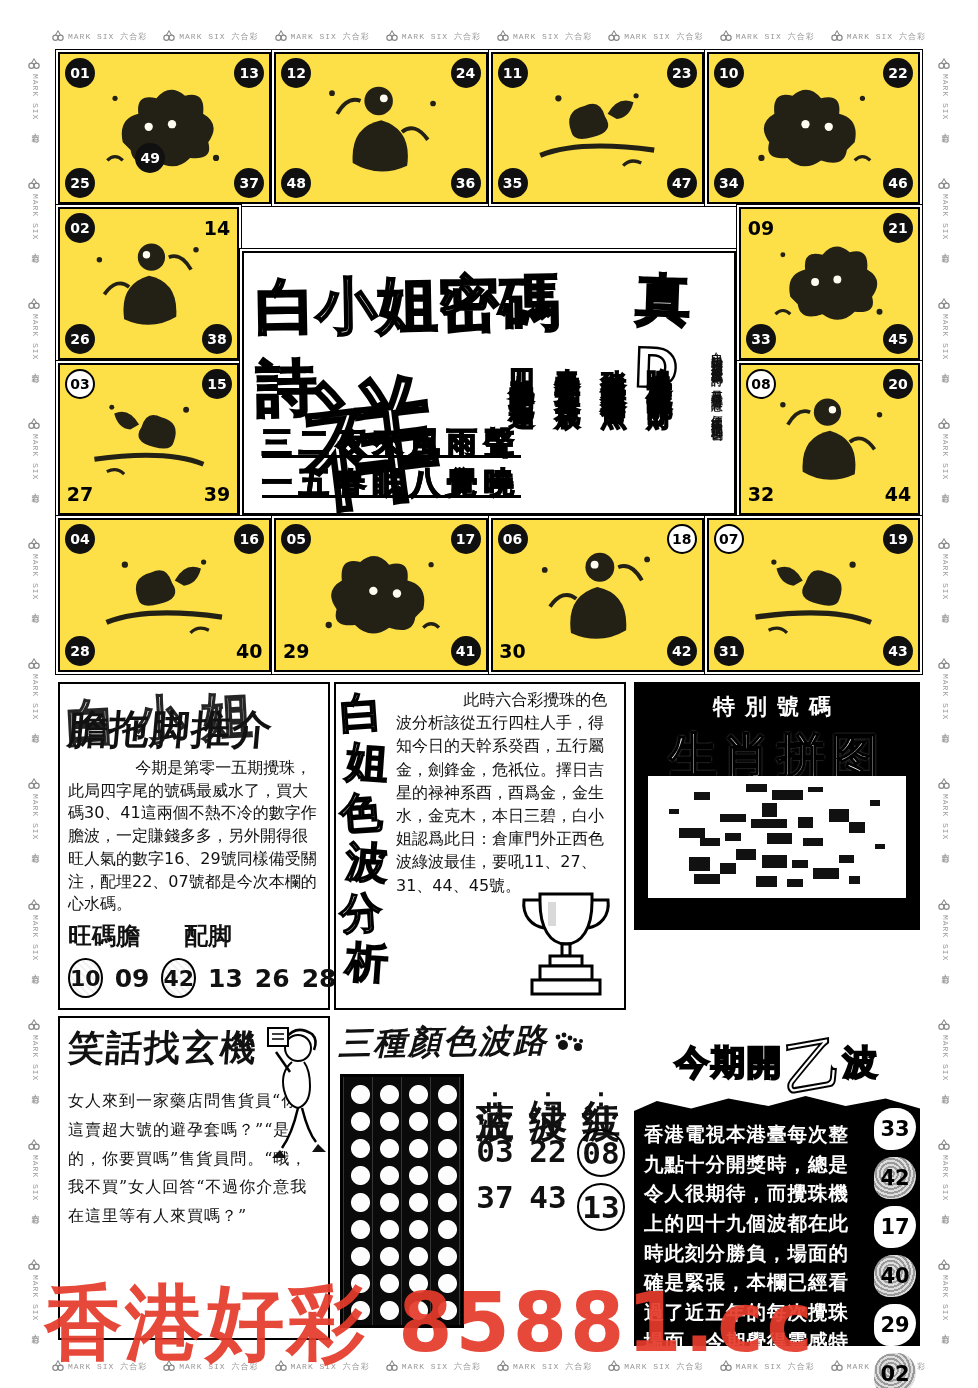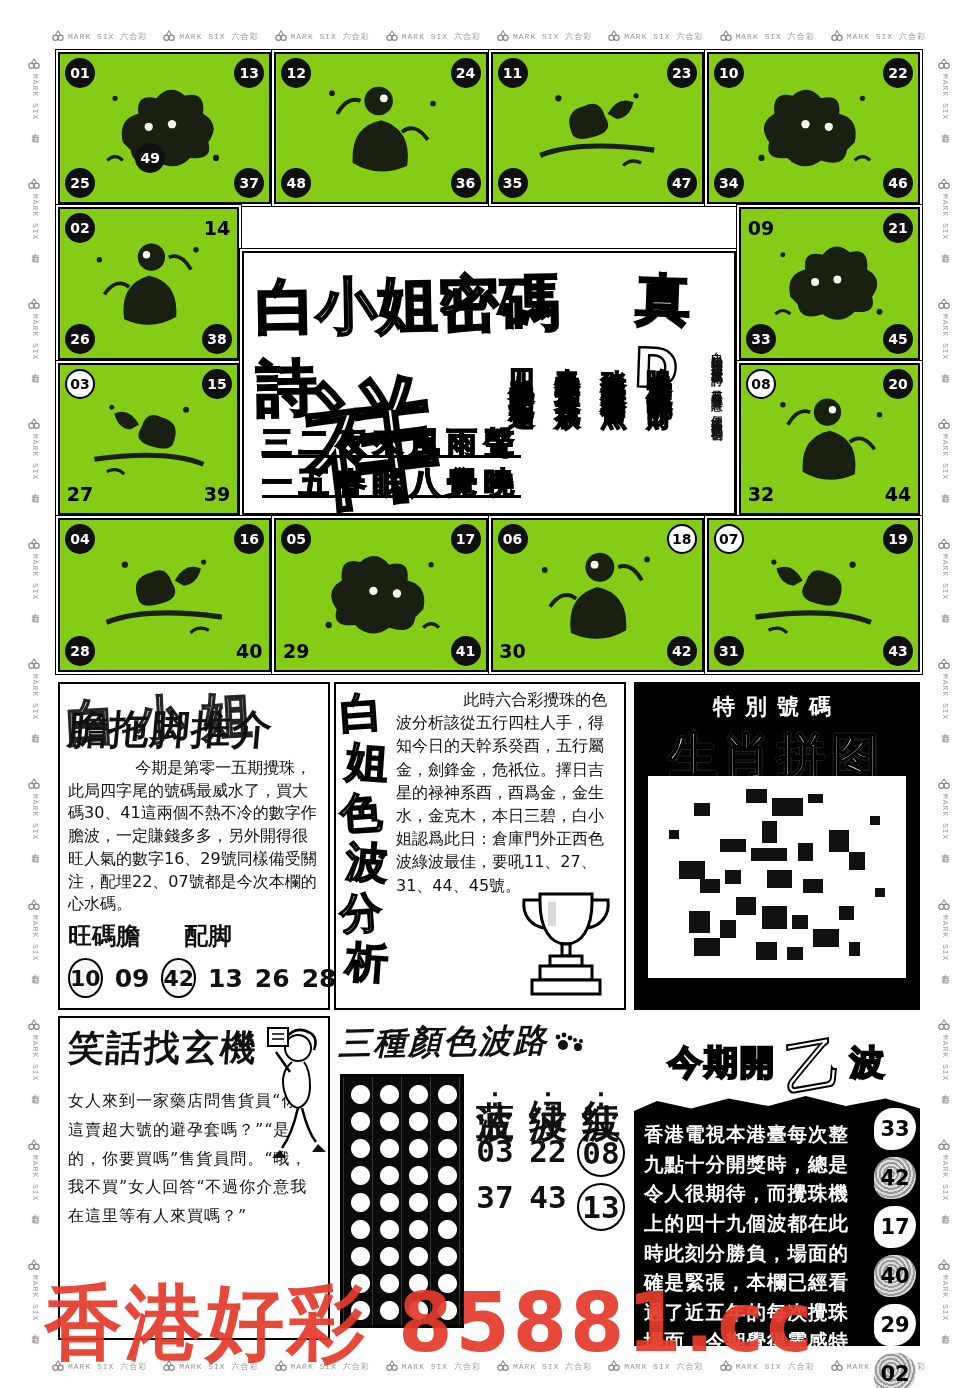--- a/index.html
+++ b/index.html
@@ -15,21 +15,21 @@
   .bstrip.rgt{right:24px;}
   .bseg{display:flex;align-items:center;gap:4px;color:#999;font-size:8px;letter-spacing:1px;white-space:nowrap;}
   .bstrip.v .bseg{writing-mode:vertical-rl;}
   .bseg svg{flex:0 0 auto;}
   
   .gridrow{position:absolute;display:flex;gap:3px;background:#fff;}
   #row1{left:58px;top:52px;width:862px;height:152px;}
   #row2{left:58px;top:207px;width:862px;height:308px;}
   #row3{left:58px;top:518px;width:862px;height:154px;}
   .vcol{display:flex;flex-direction:column;gap:3px;width:181px;flex:0 0 181px;}
-  .panel{position:relative;flex:1;background:#84cc16;border:2px solid #000;box-shadow:0 0 0 2px #fff,0 0 0 3px #000;}
+  .panel{position:relative;flex:1;background:#fde047;border:2px solid #000;box-shadow:0 0 0 2px #fff,0 0 0 3px #000;}
   .panel svg.ink{position:absolute;left:15%;top:14%;width:70%;height:70%;opacity:.92;}
   .cnum{position:absolute;width:30px;height:30px;border-radius:50%;background:#101010;color:#fff;
         font-size:14px;font-weight:bold;display:flex;align-items:center;justify-content:center;}
   .cnum.outline{background:#fff;color:#000;border:2px solid #000;width:26px;height:26px;}
   .cnum.plain{background:transparent;color:#000;font-size:19px;border:none;}
   .pos-tl{top:4px;left:5px;}  .pos-tr{top:4px;right:5px;}
   .pos-bl{bottom:4px;left:5px;} .pos-br{bottom:4px;right:5px;}
   .pos-c{top:60%;left:36%;}
   
   #poem-block{position:relative;flex:1;border:2px solid #000;box-shadow:0 0 0 2px #fff,0 0 0 3px #000;background:#fff;overflow:hidden;margin-top:44px;}
@@ -56,21 +56,21 @@
   .circnum{width:36px;height:36px;border:2px solid #000;border-radius:50%;display:inline-flex;
            align-items:center;justify-content:center;font-size:22px;background:
            repeating-linear-gradient(45deg,#fff 0 3px,#f2f2f2 3px 5px);}
   #wave-box{left:334px;top:682px;width:292px;height:328px;padding:4px 6px;}
   #wave-title{position:absolute;left:4px;top:4px;width:50px;display:flex;flex-direction:column;}
   #wave-title span{font-size:42px;line-height:50px;}
   #wave-title span:nth-child(even){transform:translateX(6px) rotate(4deg);}
   #wave-title span:nth-child(odd){transform:rotate(-4deg);}
   #wave-body{margin-left:54px;font-size:16px;line-height:1.45;text-indent:4.2em;}
   #trophy{position:absolute;right:4px;bottom:4px;}
-  #special-box{left:634px;top:682px;width:286px;height:328px;background:#000;border:2px solid #000;}
+  #special-box{left:634px;top:682px;width:286px;height:248px;background:#000;border:2px solid #000;}
   #special-top{color:#fff;font-size:22px;font-weight:bold;letter-spacing:10px;text-align:center;margin-top:8px;}
   #special-main{color:#fff;-webkit-text-stroke:1.5px #000;font-size:48px;font-weight:900;letter-spacing:6px;text-align:center;margin-top:2px;text-shadow:0 0 2px #fff;}
   #special-puzzle{position:absolute;left:12px;right:12px;top:92px;bottom:30px;background:#fff;}
   #special-puzzle svg{width:100%;height:100%;}
   
   #joke-box{left:58px;top:1016px;width:272px;height:324px;padding:6px 8px;}
   #joke-title{font-size:36px;font-weight:900;letter-spacing:2px;transform:skewX(-4deg);}
   #joke-body{font-size:16px;line-height:1.8;margin-top:14px;letter-spacing:1px;padding-right:6px;
              font-family:"DejaVu Serif",serif;}
   #joke-art{position:absolute;top:2px;right:0px;}
@@ -82,21 +82,21 @@
           repeating-linear-gradient(90deg,rgba(255,255,255,.18) 0 1px,transparent 1px 29px);
         background-size:29px 27px,100% 100%;background-position:3px 4px,0 0;}
   #color-cols{position:absolute;left:136px;top:54px;right:0;display:flex;justify-content:space-between;}
   .ccol{display:flex;flex-direction:column;align-items:center;width:50px;}
   .ccol .clabel{writing-mode:vertical-rl;font-size:38px;font-weight:900;letter-spacing:4px;line-height:48px;}
   .ccol .colon{font-size:26px;font-weight:900;margin:2px 0 8px;}
   .ccol .cval{font-size:31px;font-weight:bold;margin-top:10px;font-family:"DejaVu Sans Mono",monospace;}
   .ccol .cval.circled{border:2.5px solid #000;border-radius:50%;width:44px;height:44px;display:flex;
         align-items:center;justify-content:center;margin-top:6px;}
   #period-box{left:634px;top:1016px;width:286px;height:330px;border:none;}
-  #period-title{display:flex;align-items:flex-end;justify-content:center;gap:8px;height:70px;}
+  #period-title{display:flex;align-items:flex-end;justify-content:center;gap:1px;height:70px;}
   #period-title .t{font-size:34px;letter-spacing:2px;}
   #period-title .scrawl{font-size:58px;color:#fff;-webkit-text-stroke:2px #000;text-shadow:0 0 1px #000;
         transform:rotate(-10deg) skewX(-8deg);line-height:40px;font-family:"DejaVu Serif",serif;}
   #period-black{position:absolute;left:0;right:0;top:80px;bottom:0;background:#000;
         clip-path:polygon(0 6%,8% 2%,20% 5%,33% 1%,47% 4%,60% 0,74% 4%,88% 1%,100% 5%,100% 100%,0 100%);}
   #period-body{color:#fff;font-size:19.5px;font-weight:bold;line-height:1.52;padding:24px 56px 10px 10px;letter-spacing:1px;}
   #period-balls{position:absolute;right:4px;top:92px;display:flex;flex-direction:column;gap:7px;}
   .pball{width:42px;height:42px;border-radius:50% 50% 60% 40%;background:#fff;color:#000;display:flex;
          align-items:center;justify-content:center;font-size:21px;font-weight:900;}
   .pball.shaded{background:repeating-radial-gradient(circle at 40% 40%,#ddd 0 2px,#9a9a9a 2px 4px);}

